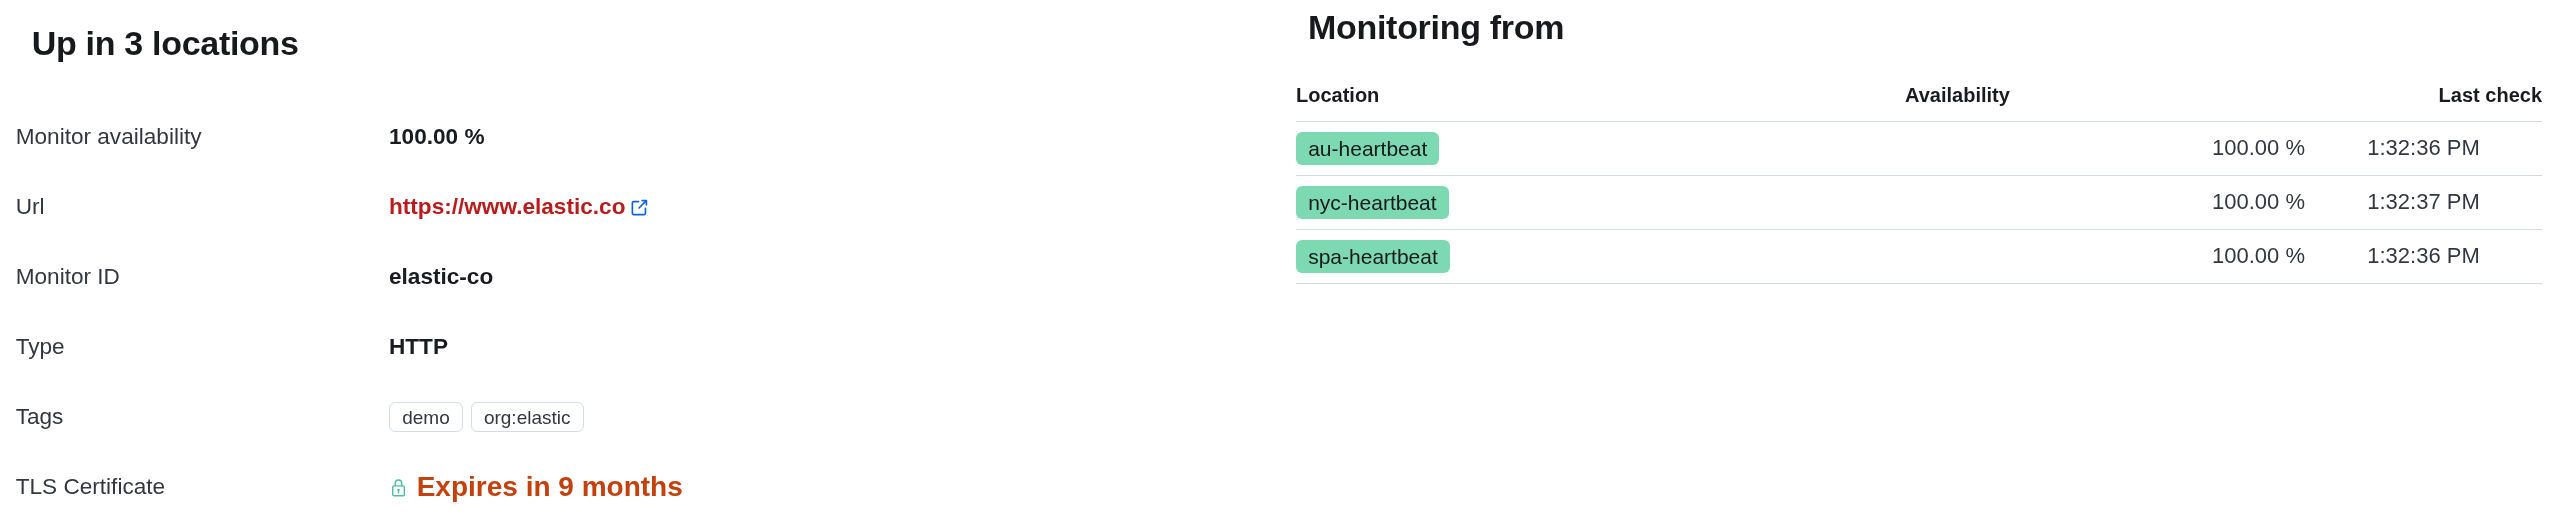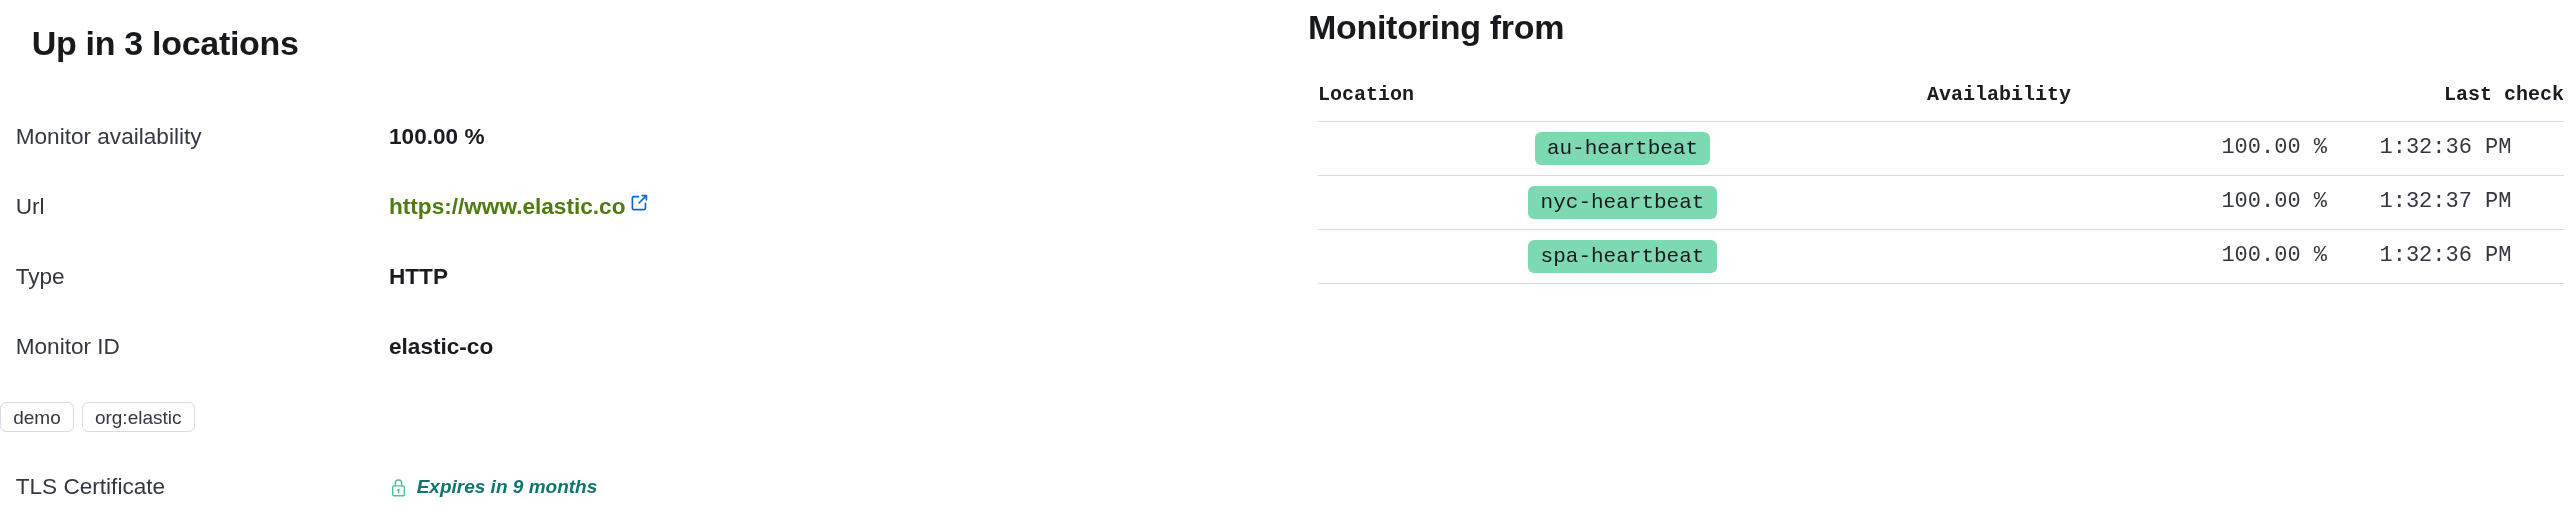--- a/index.html
+++ b/index.html
@@ -78,25 +78,25 @@
     font-size: 22.6px;
     font-weight: bold;
     color: #1a1c21;
     line-height: 28px;
     display: flex;
     align-items: center;
     white-space: nowrap;
   }
 
   .link-value {
-    color: #4d7c0f;
+    color: #b91c1c;
     font-weight: bold;
     text-decoration: none;
     display: inline-flex;
-    align-items: flex-start;
+    align-items: center;
     gap: 5px;
   }
 
   .ext-icon {
     display: inline-block;
     width: 19px;
     height: 19px;
     line-height: 0;
     flex: 0 0 19px;
   }
@@ -131,25 +131,24 @@
   }
   .lock-icon {
     display: inline-block;
     width: 19px;
     height: 21px;
     line-height: 0;
     flex: 0 0 19px;
   }
   .lock-icon svg { display: block; }
   .tls-text {
-    color: #0f766e;
-    font-weight: bold;
-    font-size: 19px;
+    color: #c2410c;
+    font-weight: bold;
+    font-size: 28px;
     text-decoration: none;
-    font-style: italic;
   }
 
   
   .right-panel {
     flex: 1 1 auto;
     position: relative;
     height: 409px;
   }
 
   .right-title {
@@ -160,26 +159,25 @@
     font-weight: bold;
     letter-spacing: -0.3px;
     color: #17191d;
     margin: 0;
     line-height: 38px;
     white-space: nowrap;
   }
 
   .monitor-table {
     position: absolute;
-    left: 30px;
+    left: 8px;
     top: 84px;
     width: 1246px;
     border-collapse: collapse;
     table-layout: fixed;
-    font-family: Liberation Mono, monospace;
   }
 
   .monitor-table th {
     font-size: 20px;
     font-weight: bold;
     color: #1a1c21;
     padding: 0 0 14px 0;
     border-bottom: 1.7px solid #d3dae6;
     line-height: 22.6px;
     white-space: nowrap;
@@ -192,21 +190,21 @@
   .monitor-table td {
     font-size: 22px;
     color: #343741;
     border-bottom: 1.7px solid #d3dae6;
     height: 53px;
     padding: 0;
     line-height: 26px;
     white-space: nowrap;
     vertical-align: middle;
   }
-  .monitor-table td.cell-location { text-align: center; }
+  .monitor-table td.cell-location { text-align: left; }
   .monitor-table td.cell-availability { text-align: right; }
   .monitor-table td.cell-lastcheck { text-align: center; }
 
   .location-badge {
     display: inline-flex;
     align-items: center;
     justify-content: center;
     height: 33px;
     padding: 0 12.2px;
     border-radius: 6.1px;
@@ -247,34 +245,35 @@
                 <path d="M13 8.8v4.1a1.1 1.1 0 0 1-1.1 1.1H3.1A1.1 1.1 0 0 1 2 12.9V4.1A1.1 1.1 0 0 1 3.1 3h4.1"></path>
                 <path d="M10.2 2.2H13.8V5.8"></path>
                 <path d="M13.6 2.4 7.6 8.4"></path>
               </svg>
             </span>
           </a>
         </div>
       </div>
 
       <div class="detail-row">
+        <div class="detail-label">Monitor ID</div>
+        <div class="detail-value">
+          <span>elastic-co</span>
+        </div>
+      </div>
+
+      <div class="detail-row">
         <div class="detail-label">Type</div>
         <div class="detail-value">
           <span>HTTP</span>
         </div>
       </div>
 
       <div class="detail-row">
-        <div class="detail-label">Monitor ID</div>
-        <div class="detail-value">
-          <span>elastic-co</span>
-        </div>
-      </div>
-
-      <div class="detail-row">
+        <div class="detail-label">Tags</div>
         <div class="detail-value">
           <div class="tag-list">
             <span class="tag-pill">demo</span>
             <span class="tag-pill">org:elastic</span>
           </div>
         </div>
       </div>
 
       <div class="detail-row">
         <div class="detail-label">TLS Certificate</div>

